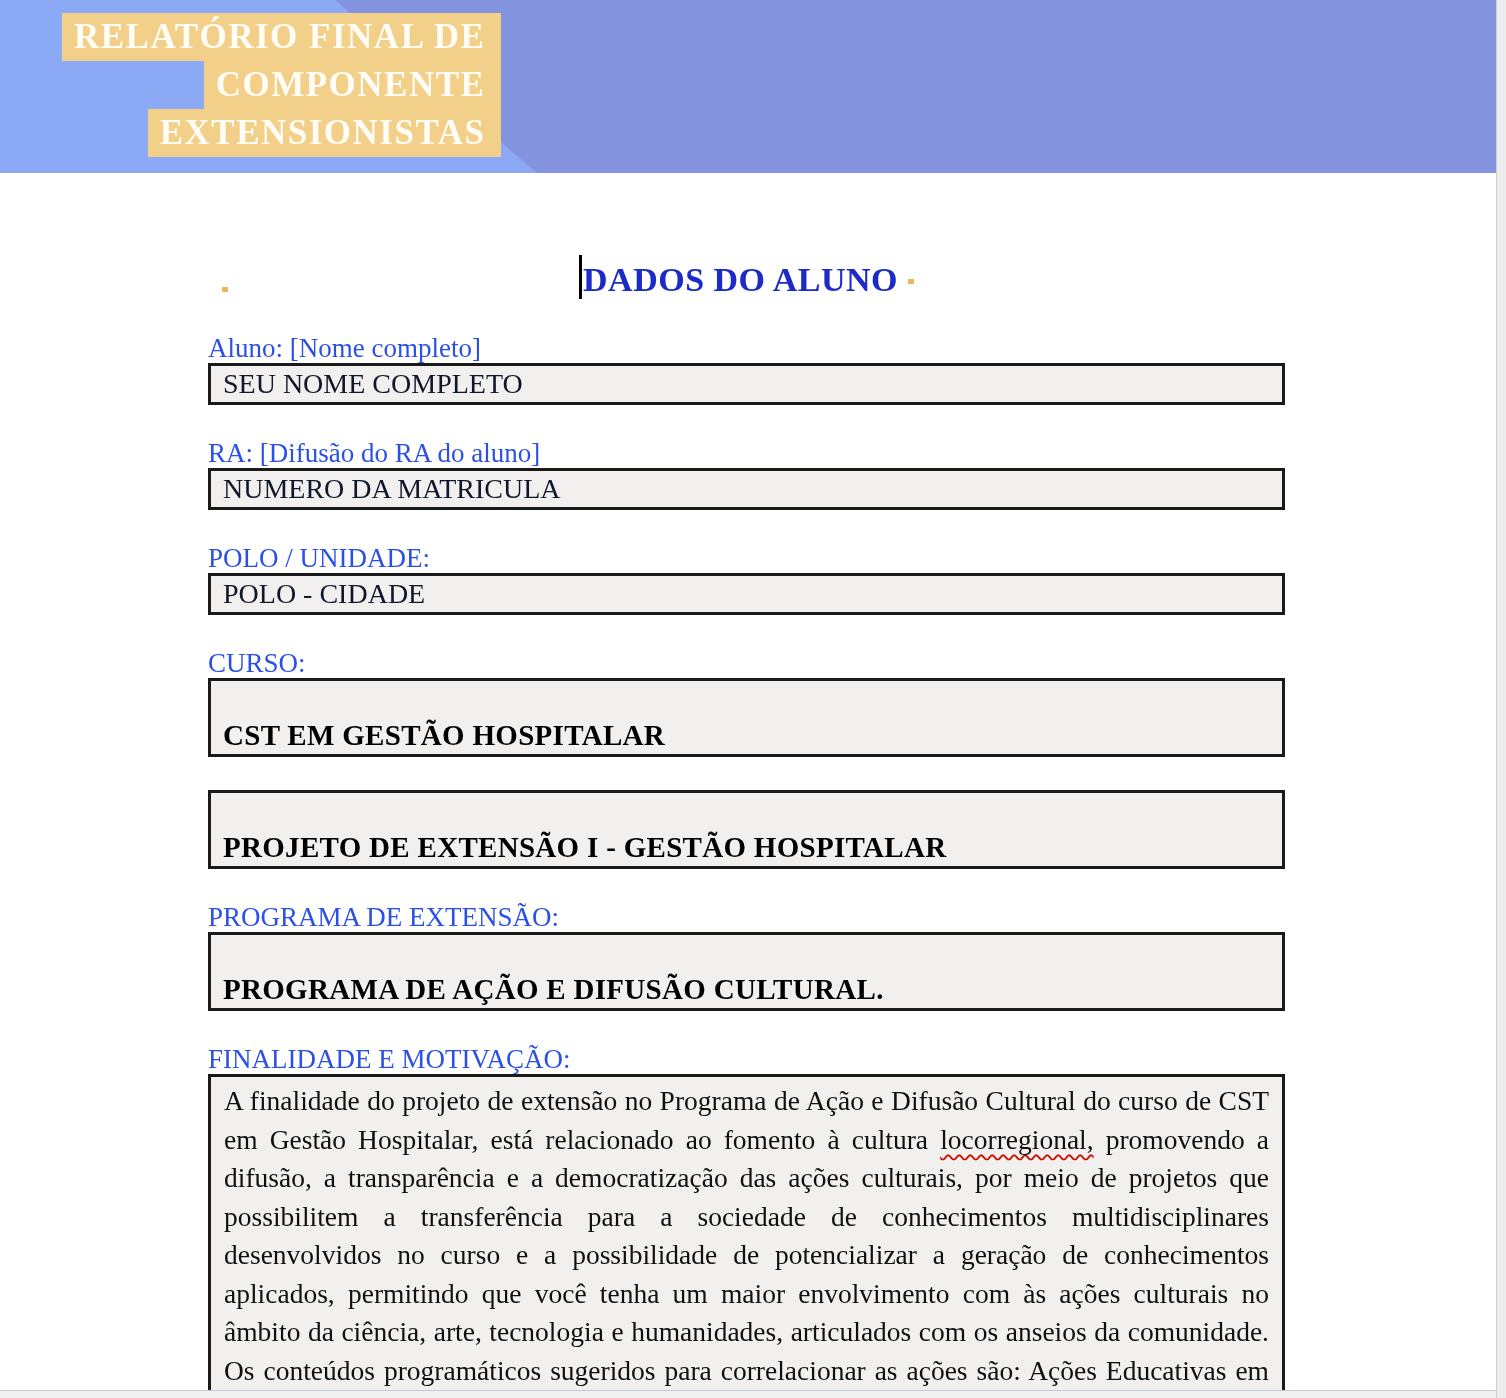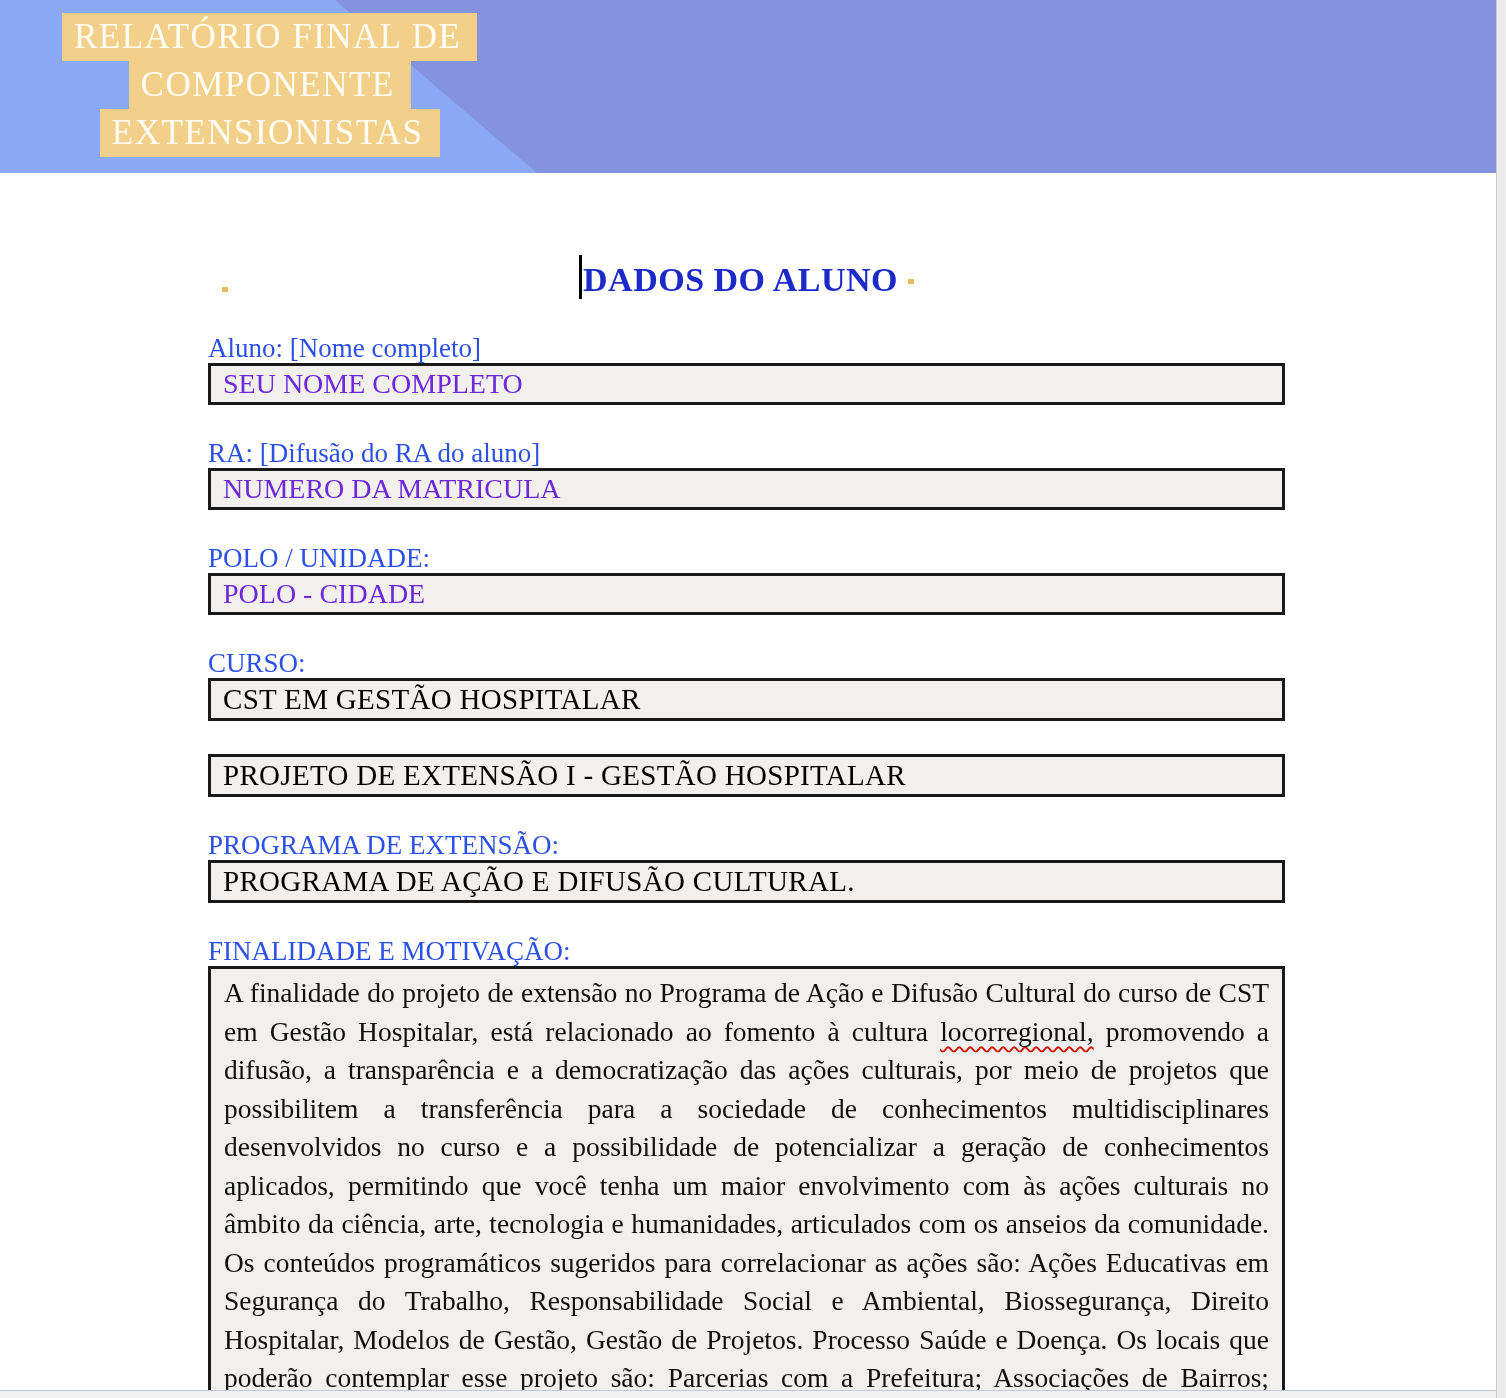--- a/index.html
+++ b/index.html
@@ -12,21 +12,21 @@
   
   .banner {
     position:absolute; left:0; top:0; width:1506px; height:173px;
     background:#8493DE; overflow:hidden;
   }
   .banner-accent {
     position:absolute; left:0; top:0; width:100%; height:100%;
     background:#8BA9F4;
     clip-path:polygon(0 0, 335px 0, 537px 173px, 0 173px);
   }
-  .banner-title { position:absolute; left:62px; top:13px; display:flex; flex-direction:column; align-items:center; }
+  .banner-title { position:absolute; left:62px; top:13px; display:flex; flex-direction:column; align-items:flex-end;font-weight:bold; }
   .banner-line {
     display:inline-block; background:#F3D089; color:#FFFDF6;
     font-size:35px; line-height:48px; padding:0 16px 0 12px;
     letter-spacing:1.5px; white-space:nowrap;
   }
 
   
   .scrollbar-track {
     position:absolute; top:0; right:0; width:9px; height:1398px;
     background:#ececec; border-left:1px solid #cfcfcf; z-index:10;
@@ -50,22 +50,22 @@
   .group.first { margin-top:28px; }
   .field-label {
     font-size:27px; line-height:30px; color:#2B50E5;
     text-underline-offset:3px;
   }
   .vbox {
     box-sizing:border-box; width:1077px; min-height:42px;
     border:3px solid #1a1a1a; background:#F1F0EE;
     padding:2px 12px; display:flex; align-items:center;
   }
-  .val-red  { color:#6d28d9; font-size:28px; }
-  .val-bold { color:#000000; font-size:29px; font-weight:normal; letter-spacing:0.3px; }
+  .val-red  { color:#0f172a; font-size:28px; }
+  .val-bold { color:#000000; font-size:29px; font-weight:bold; letter-spacing:0.3px;margin-top:36px; }
 
   .pbox {
     box-sizing:border-box; width:1077px; height:480px; overflow:hidden;
     border:3px solid #1a1a1a; background:#F1F0EE;
     padding:5px 13px 10px 13px;
     font-size:27.5px; line-height:38.5px; color:#101010;
     text-align:justify;
   }
   .misspell {
     text-decoration:underline;

